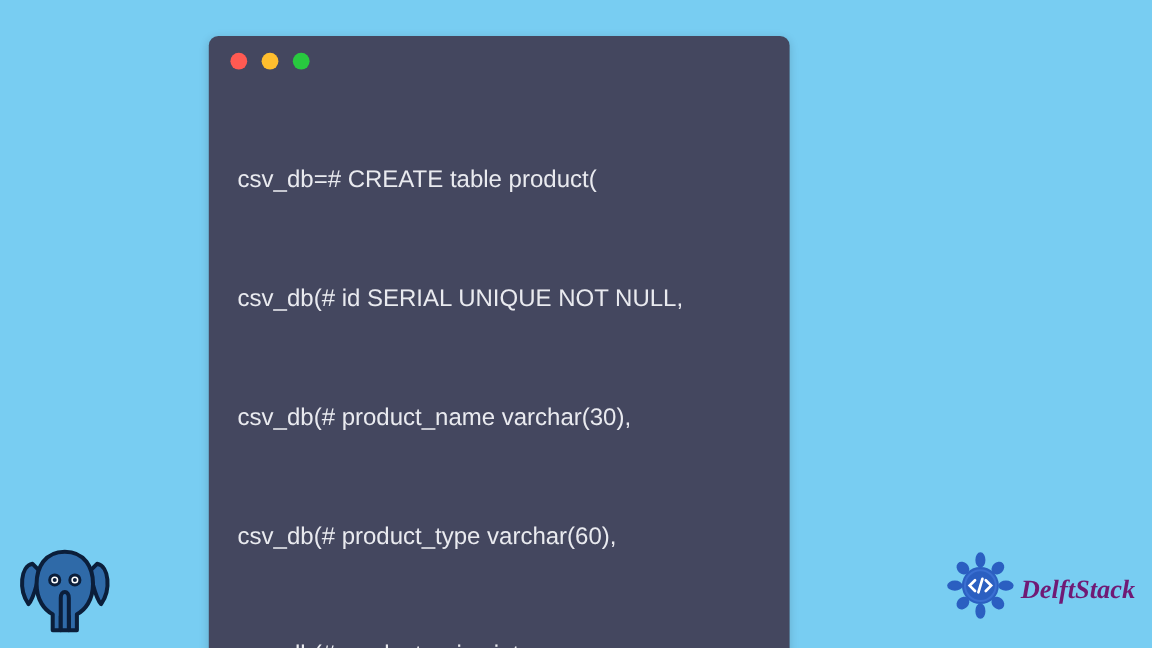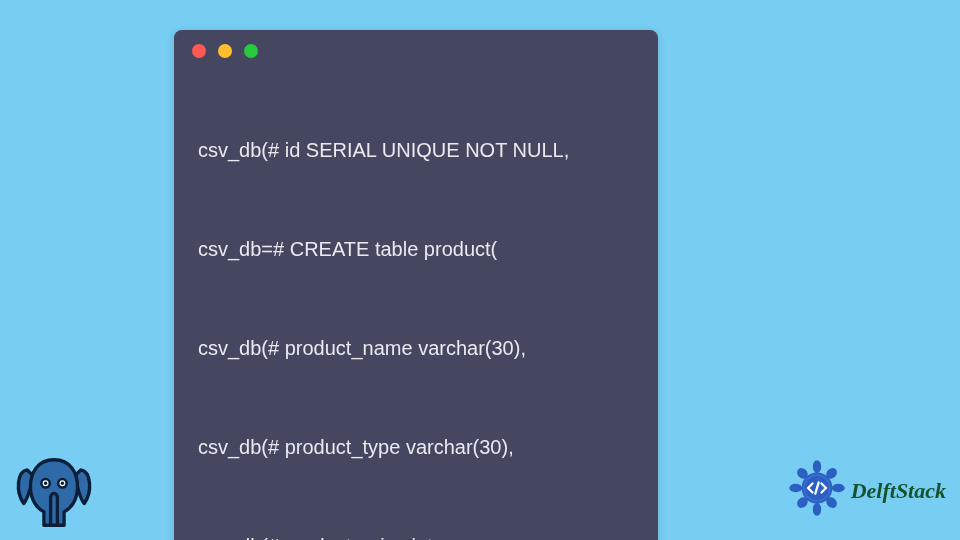--- a/index.html
+++ b/index.html
@@ -51,43 +51,43 @@
     width: 84px;
     height: 84px;
   }
   .delft {
     position: absolute;
     right: 14px;
     bottom: 18px;
     display: flex;
     align-items: center;
     gap: 6px;
-    color: #14532d;
+    color: #701a75;
     font-weight: 600;
     font-size: 22px;
     font-style: italic;
     font-family: Georgia, "Times New Roman", serif;
     justify-content: space-between;
   }
   .delft svg { width: 56px; height: 56px; }
 </style>
 </head>
 <body>
 
 <div class="terminal">
   <div class="titlebar">
     <span class="dot red"></span>
     <span class="dot amber"></span>
     <span class="dot green"></span>
   </div>
   <div class="code">
+    <div>csv_db=# CREATE table product(</div>
     <div>csv_db(# id SERIAL UNIQUE NOT NULL,</div>
-    <div>csv_db=# CREATE table product(</div>
     <div>csv_db(# product_name varchar(30),</div>
-    <div>csv_db(# product_type varchar(30),</div>
+    <div>csv_db(# product_type varchar(60),</div>
     <div>csv_db(# product_price integer,</div>
     
     
   </div>
 </div>
 
 <div class="elephant">
   <svg viewBox="0 0 100 100">
     <g fill="#2f6aa8" stroke="#0b1e3a" stroke-width="4" stroke-linejoin="round" stroke-linecap="round">
 

